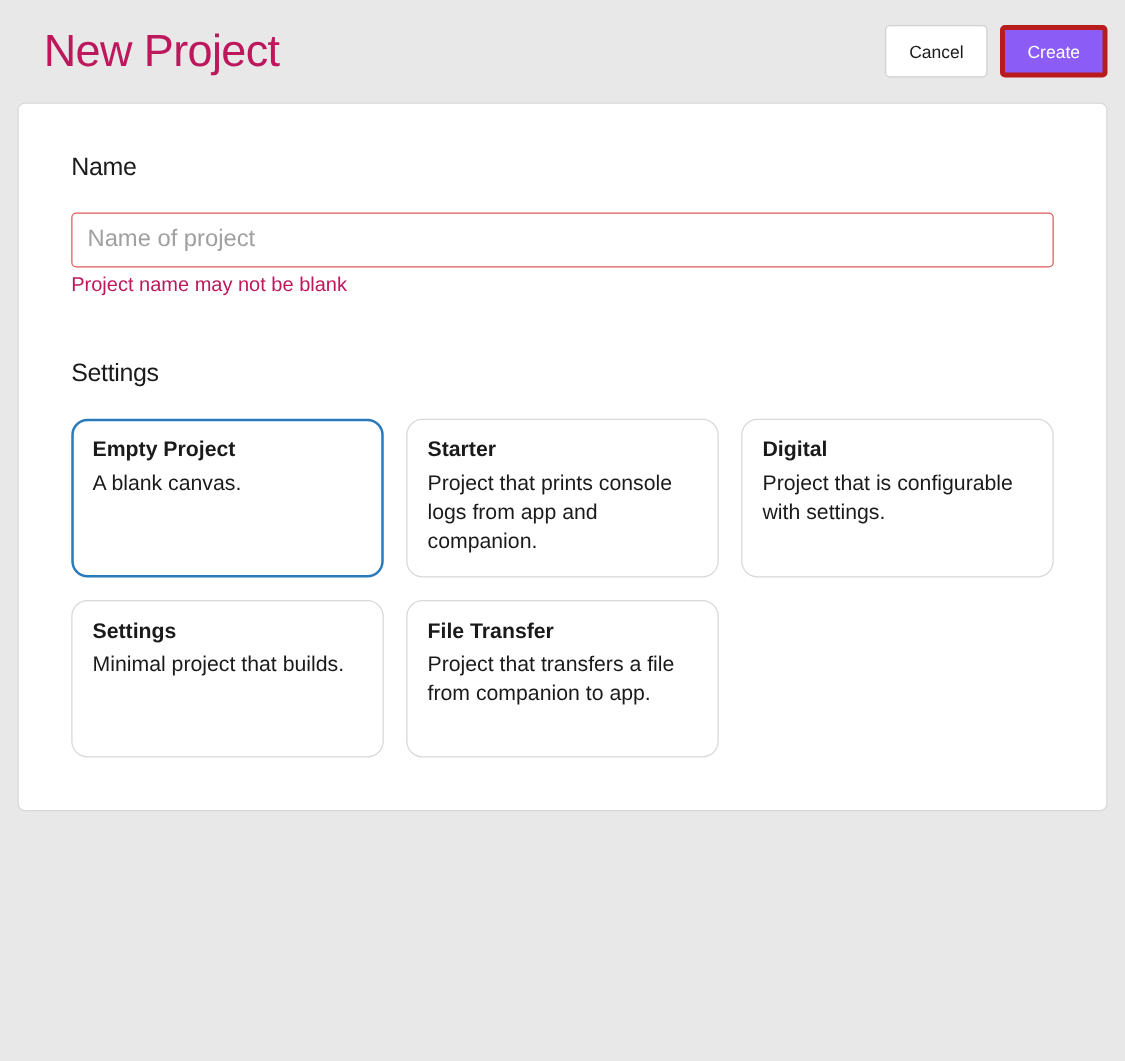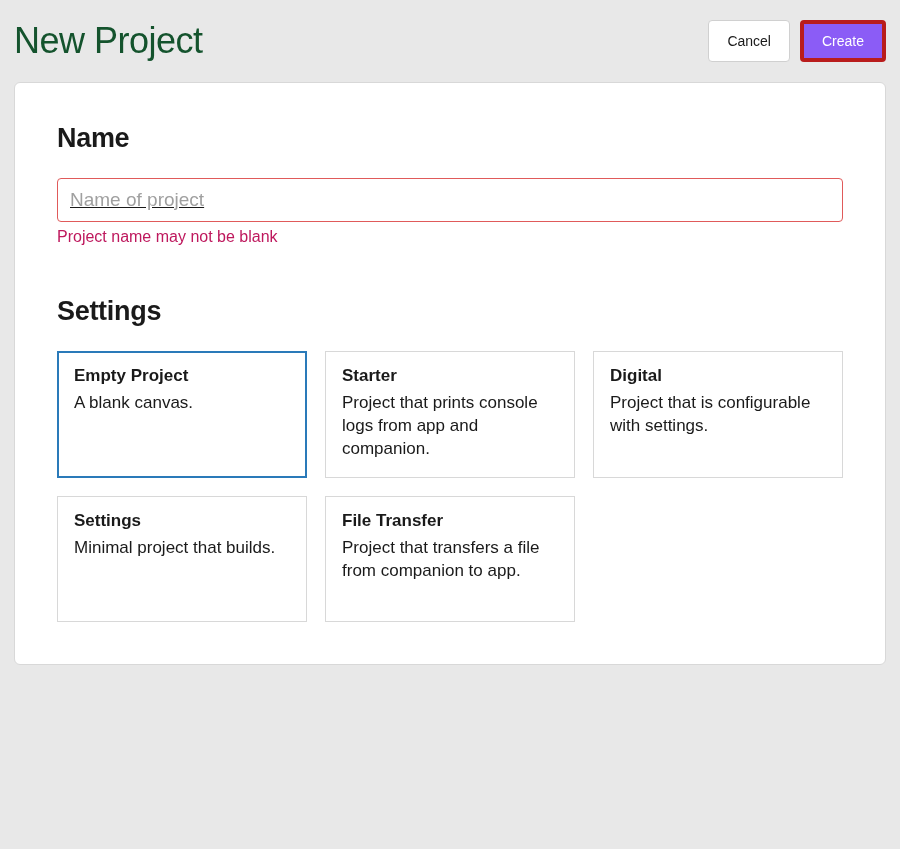--- a/index.html
+++ b/index.html
@@ -16,22 +16,23 @@
     }
     .header {
       display: flex;
       justify-content: space-between;
       align-items: center;
       padding: 20px 14px 20px 14px;
     }
     .page-title {
       font-size: 36px;
       font-weight: 400;
-      color: #14532d;
+      color: #be185d;
       letter-spacing: -0.5px;
+      margin-left: 21px;
     }
     .header-buttons {
       display: flex;
       gap: 10px;
     }
     .btn {
       font-size: 14px;
       padding: 9px 18px;
       border-radius: 4px;
       cursor: pointer;
@@ -49,56 +50,55 @@
       cursor: default;
     }
     .panel {
       background: #ffffff;
       border: 1px solid #d8d8d8;
       border-radius: 6px;
       margin: 0 14px 14px 14px;
       padding: 40px 42px 42px 42px;
     }
     .section-heading {
-      font-size: 27px;
-      font-weight: 700;
+      font-size: 20px;
+      font-weight: 400;
       color: #1a1a1a;
       margin-bottom: 24px;
       letter-spacing: -0.3px;
     }
     .name-input-wrap {
       margin-bottom: 50px;
     }
     .name-input {
       width: 100%;
       font-size: 19px;
       padding: 10px 12px;
       border: 1px solid #e05a5a;
       border-radius: 4px;
       outline: none;
       font-family: inherit;
       color: #1a1a1a;
-      text-decoration: underline;
     }
     .name-input::placeholder {
       color: #a0a0a0;
     }
     .error-text {
       color: #be185d;
       font-size: 16px;
       margin-top: 6px;
     }
     .template-grid {
       display: grid;
       grid-template-columns: repeat(3, 1fr);
       gap: 18px;
     }
     .template-card {
       border: 1px solid #d8d8d8;
-      border-radius: 0;
+      border-radius: 13px;
       padding: 14px 16px 16px 16px;
       min-height: 126px;
       cursor: pointer;
       background: #fff;
     }
     .template-card.selected {
       border: 2px solid #2a7ab9;
       padding: 13px 15px 15px 15px;
     }
     .template-title {

